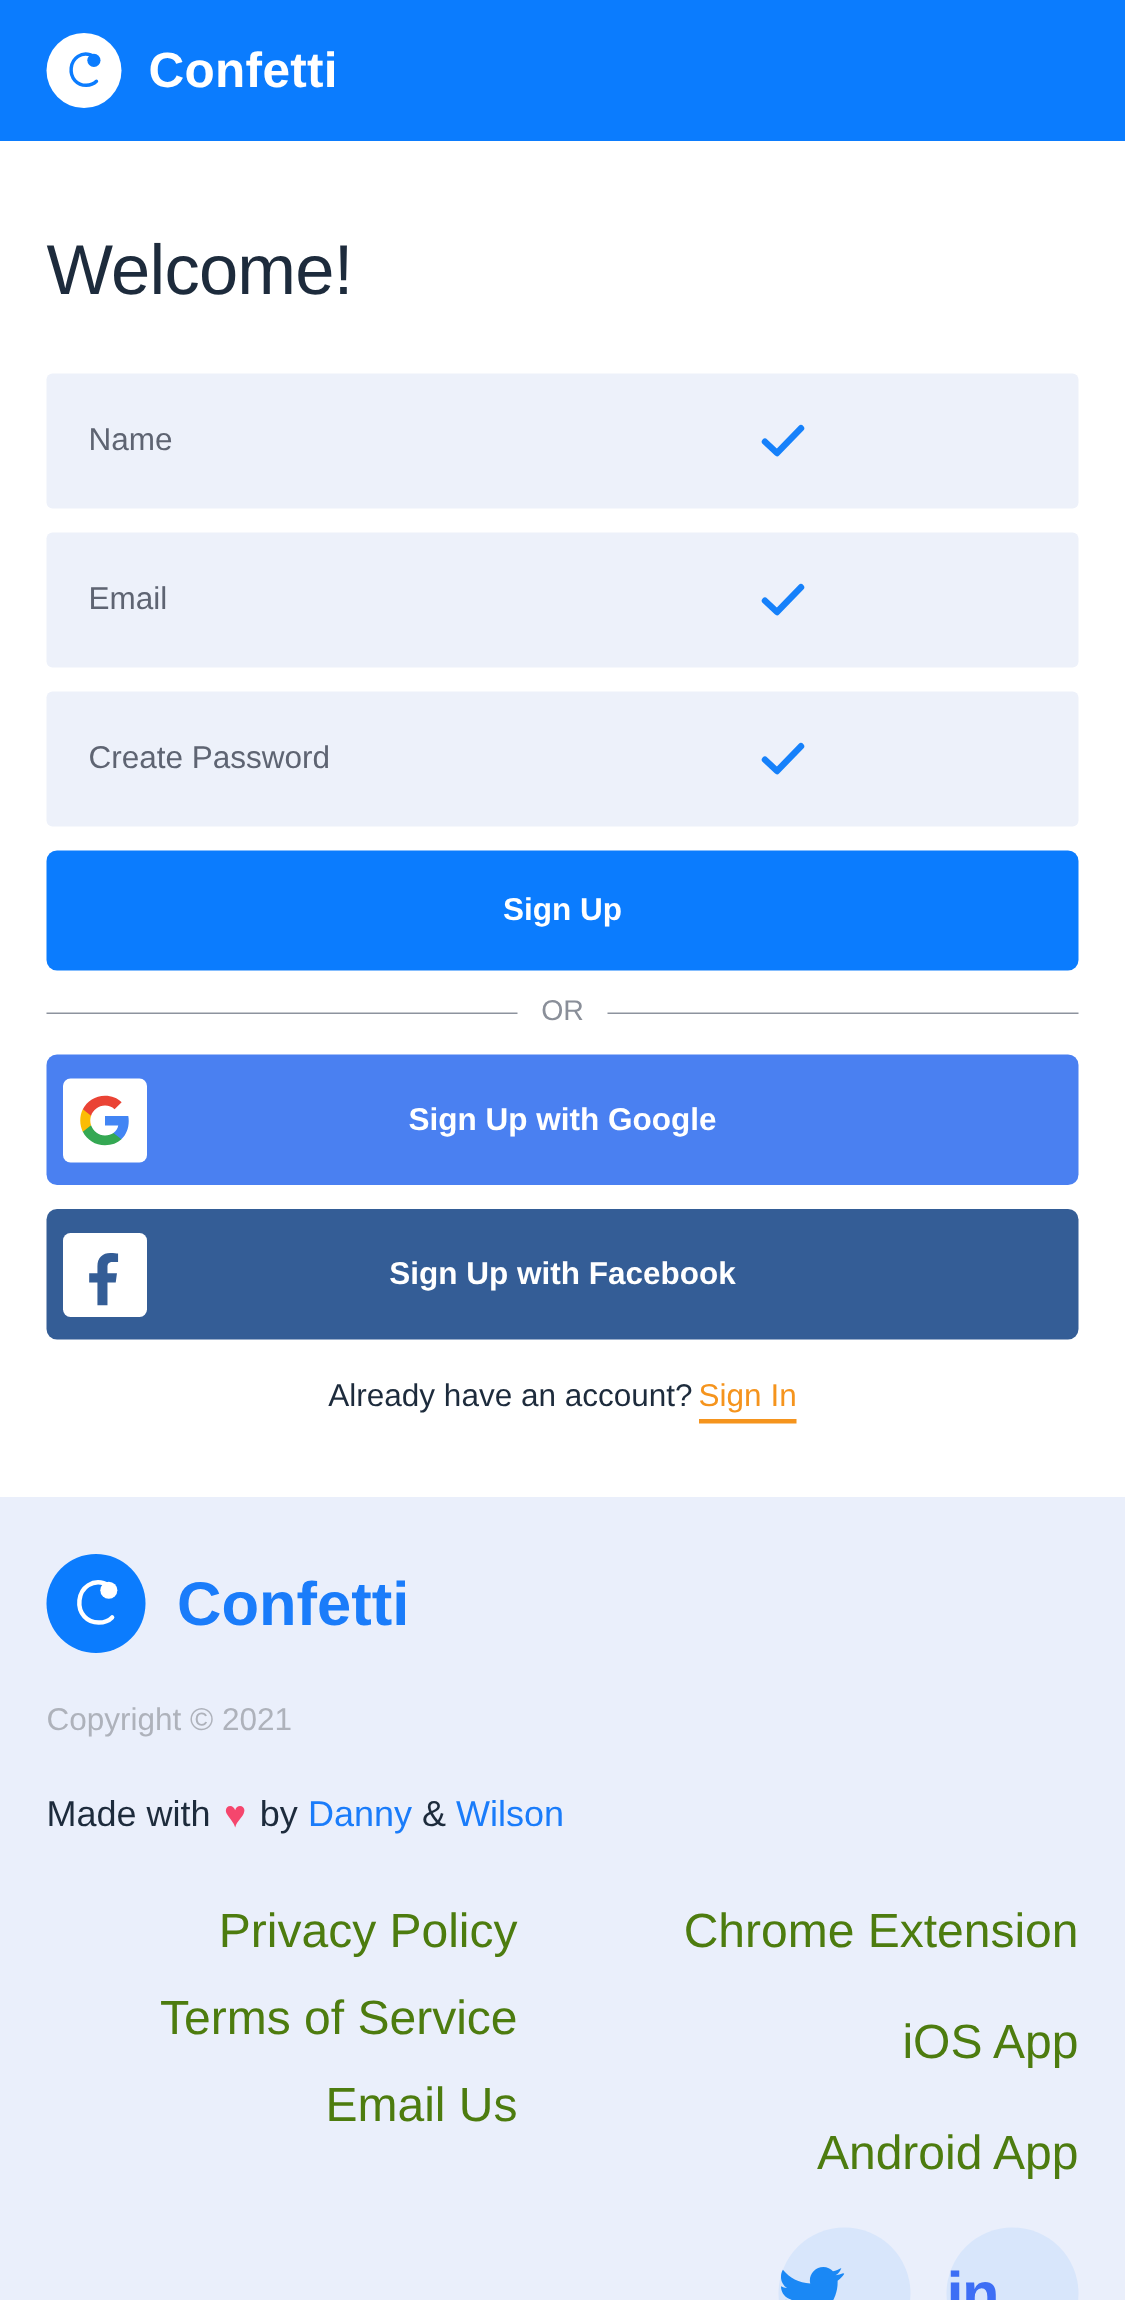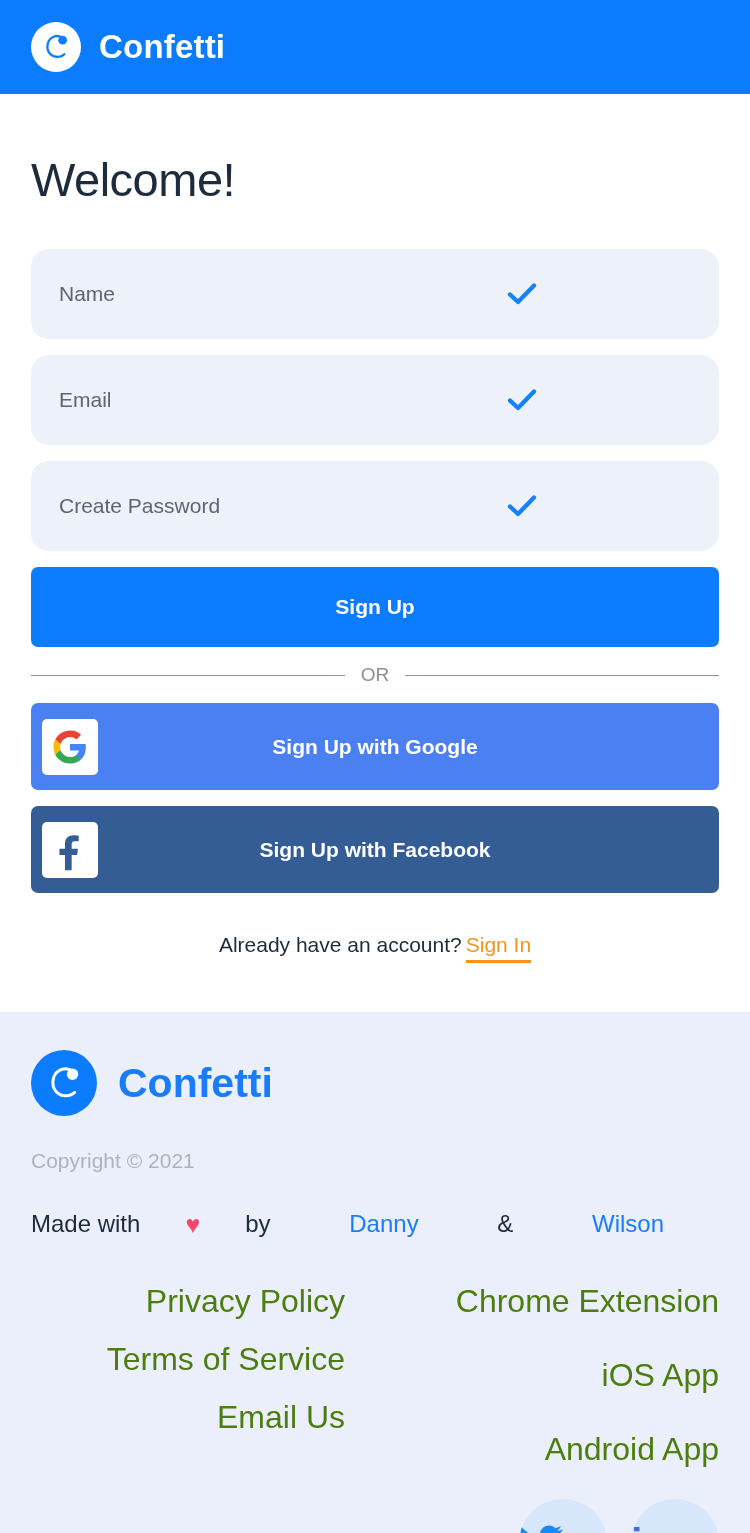--- a/index.html
+++ b/index.html
@@ -44,21 +44,21 @@
     font-weight: normal;
     margin-top: 58px;
     margin-bottom: 42px;
     letter-spacing: -0.5px;
   }
 
   .field {
     position: relative;
     height: 90px;
     background: #edf1fa;
-    border-radius: 18px;
+    border-radius: 4px;
     margin-bottom: 16px;
     display: flex;
     align-items: center;
   }
   .field-label {
     padding-left: 28px;
     color: #5e6472;
     font-size: 21px;
   }
   .field-check {
@@ -119,21 +119,21 @@
     transform: translateY(-50%);
     width: 56px; height: 56px;
     background: #ffffff;
     border-radius: 5px;
     display: flex; align-items: center; justify-content: center;
   }
   .social-badge svg { display: block; }
 
   .signin-row {
     text-align: center;
-    margin-top: 40px;
+    margin-top: 26px;
     font-size: 21px;
     color: #1d2b3c;
   }
   .signin-link {
     color: #f5941d;
     border-bottom: 3px solid #f5941d;
     padding-bottom: 3px;
     margin-left: 4px;
     cursor: pointer;
     display: inline-block;
@@ -165,21 +165,20 @@
     font-size: 21px;
     margin-top: 33px;
   }
   .made-with {
     margin-top: 37px;
     font-size: 24px;
     color: #1d2b3c;
     display: flex;
     align-items: center;
     flex-wrap: wrap;
-    gap: 36px;
   }
   .made-with .heart {
     color: #f5466d;
     font-size: 25px;
     margin: 0 9px;
     line-height: 1;
   }
   .made-with .name { color: #1a7cfa; }
   .made-with .sp { white-space: pre; }
 

